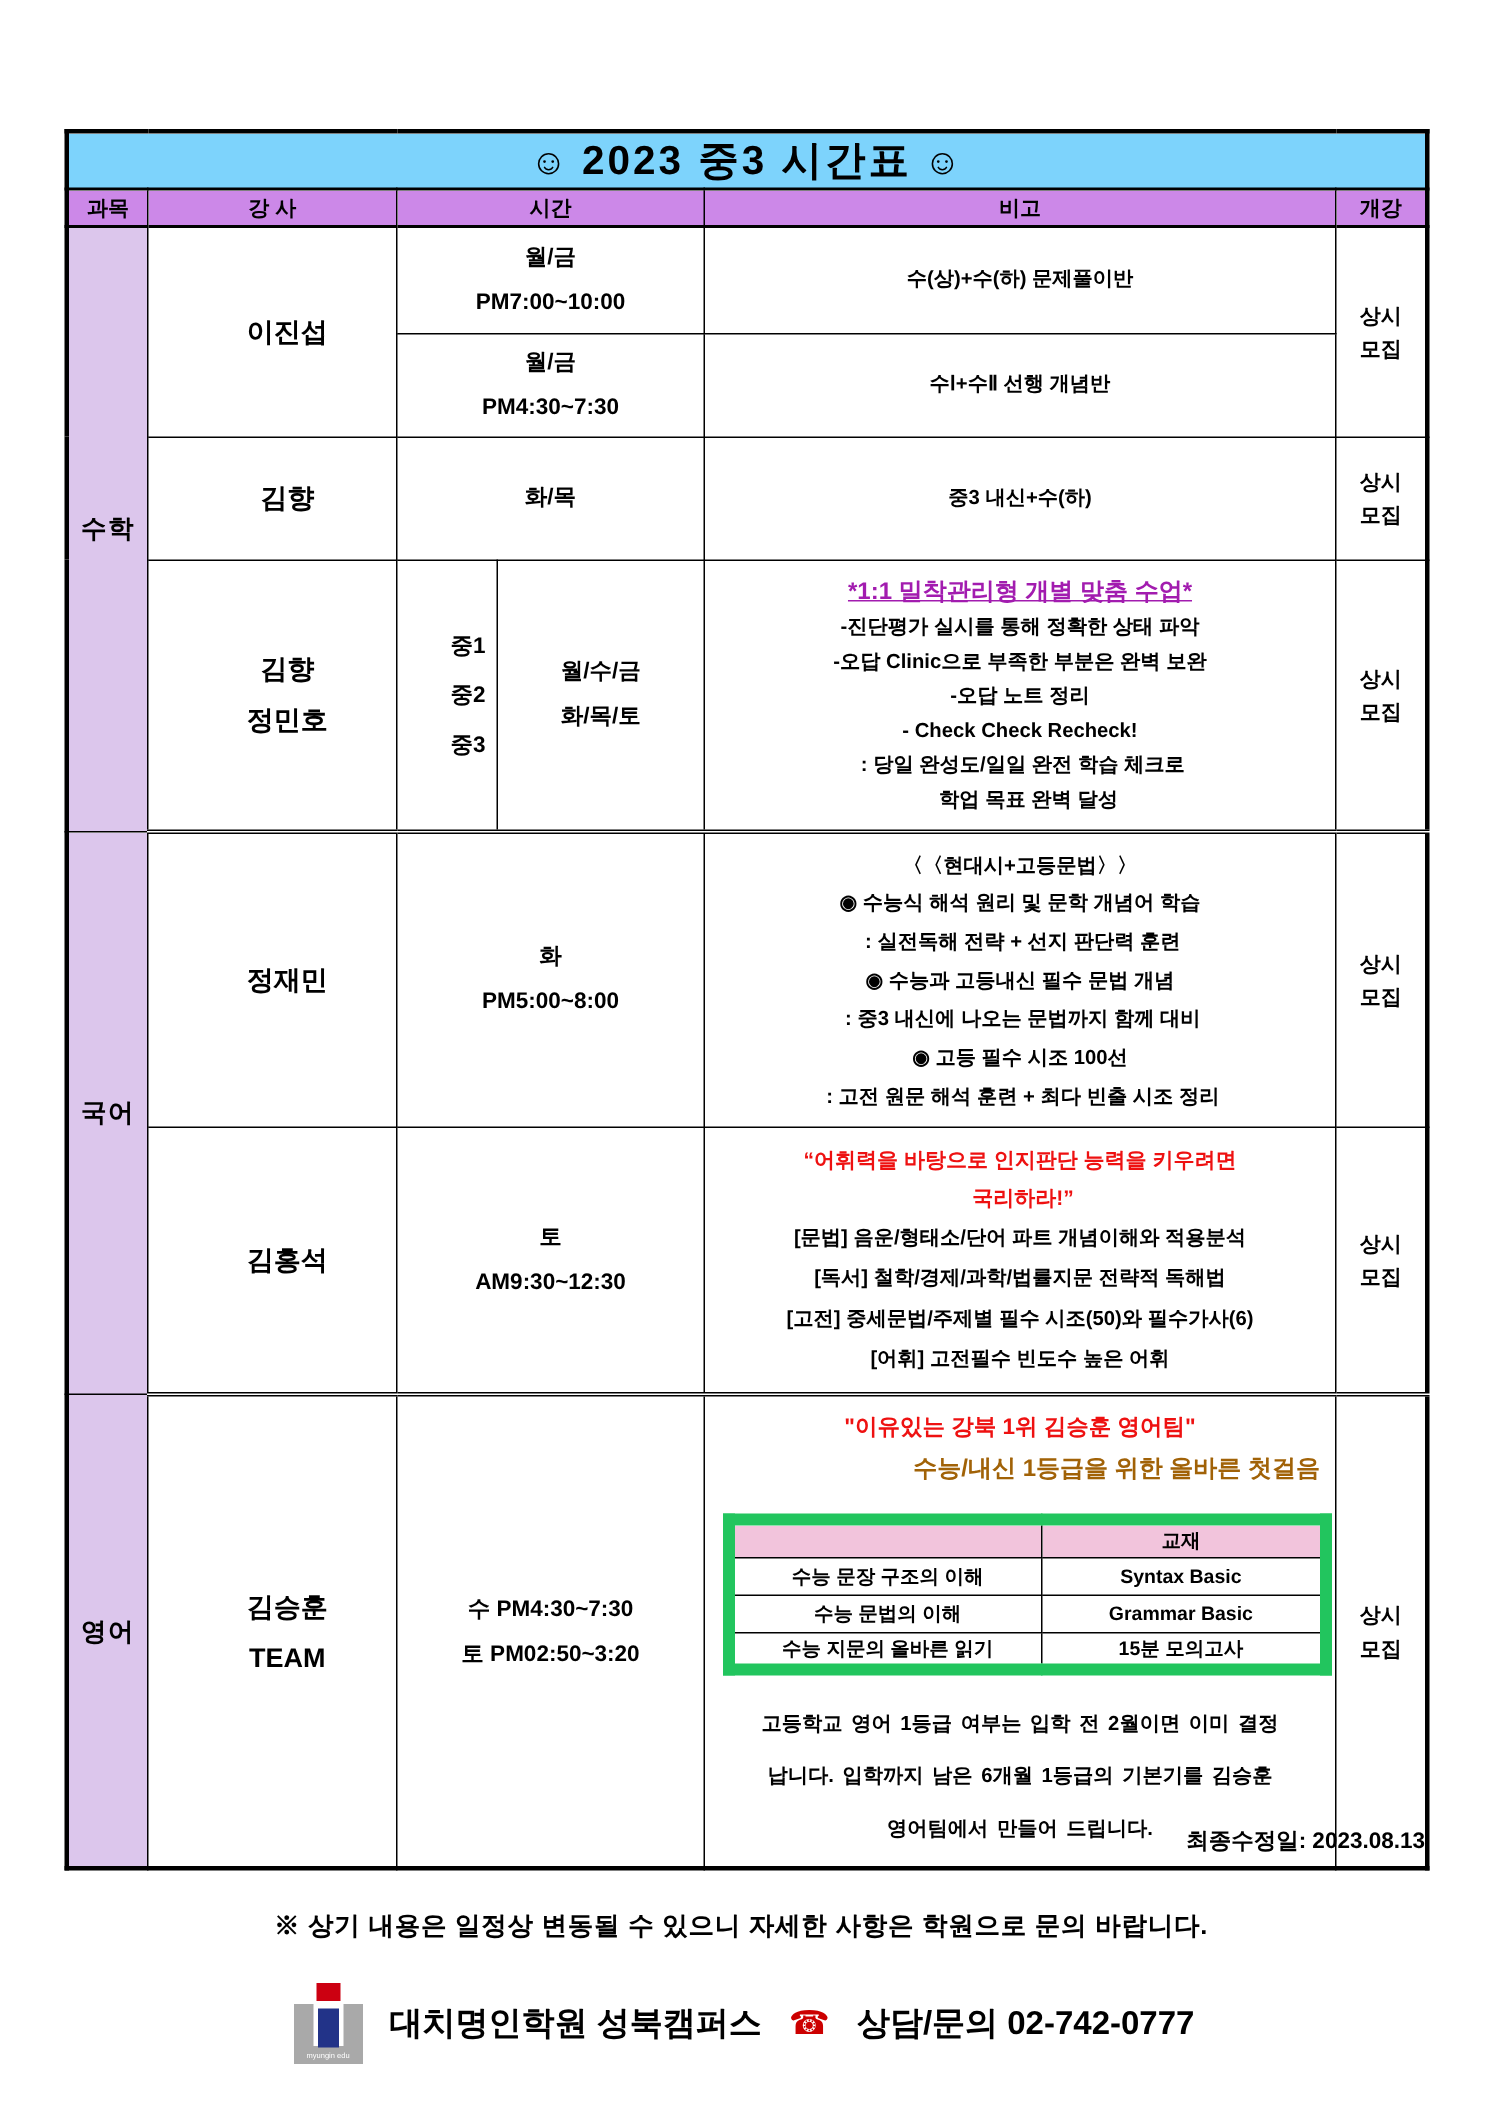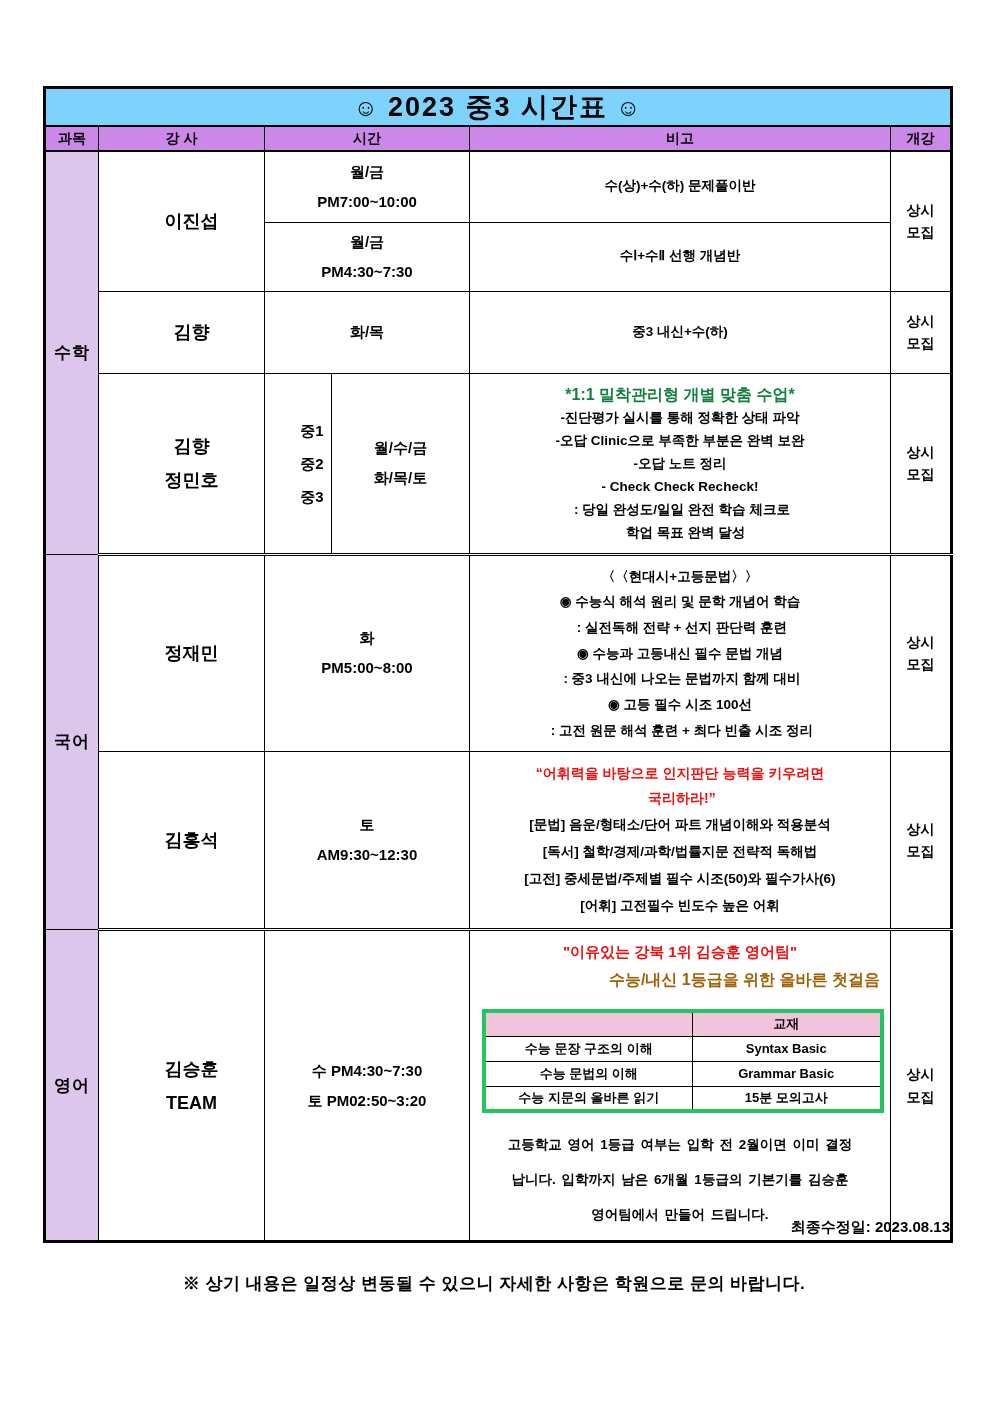--- a/index.html
+++ b/index.html
@@ -49,39 +49,39 @@
   td.time-cell { font-size: 15px; line-height: 2.0; }
   td.grades-cell { font-size: 15px; line-height: 2.2; padding-left: 28px; }
   td.note-cell {
     text-align: left;
     padding: 8px 10px;
     font-size: 13.5px;
   }
   td.recruit-cell { font-size: 14px; color: #2222cc; line-height: 1.6; }
   .note-line { white-space: pre-wrap; line-height: 1.7; }
   .line-lg { line-height: 1.9; }
-  .blue-head { color: #15803d; font-size: 16px; line-height: 1.6; }
+  .blue-head { color: #a21caf; font-size: 16px; line-height: 1.6; text-decoration: underline; }
   .red-line { color: #ee1111; font-size: 14px; line-height: 1.8; white-space: pre-wrap; }
   .hs-line { line-height: 2.0; white-space: pre-wrap; }
   tr.row-lee1 td { height: 71px; }
   tr.row-lee2 td { height: 69px; }
   tr.row-kim td { height: 82px; }
   tr.row-jung td { height: 176px; }
   tr.row-jaemin td { height: 196px; }
   tr.row-hong td { height: 178px; }
   tr.row-team td { height: 294px; }
   tr.sec-end td { border-bottom: 3px double #000; }
 
   
   table.inner {
     border-collapse: collapse;
     table-layout: fixed;
     width: 398px;
     margin: 14px 0 10px 2px;
-    border: 4px solid #22c55e;
+    border: 8px solid #22c55e;
   }
   table.inner td {
     border: 1px solid #000;
     height: 25px;
     font-size: 13px;
     text-align: center;
   }
   table.inner tr.inner-head td { background: #f2c4dc; }
   .eng-headline { color: #ee1111; font-size: 15px; line-height: 1.7; }
   .eng-subhead { color: #a16207; font-size: 16px; line-height: 1.9; text-align: right; }
@@ -301,14 +301,26 @@
         <div>모집</div>
       </td>
     </tr>
   </tbody>
     </table>
 
   <div class="updated">최종수정일: 2023.08.13</div>
 
   <div class="notice">※ 상기 내용은 일정상 변동될 수 있으니 자세한 사항은 학원으로 문의 바랍니다.</div>
 
+  <div class="academy-row">
+    <div class="logo">
+      <div class="logo-red"></div>
+      <div class="logo-gray"></div>
+      <div class="logo-notch"></div>
+      <div class="logo-blue"></div>
+      <div class="logo-text">myungin edu</div>
+    </div>
+    <span class="academy-name">대치명인학원 성북캠퍼스</span>
+    <span class="phone-glyph">☎</span>
+    <span class="academy-contact">상담/문의 02-742-0777</span>
+  </div>
 
 </div>
 
 </body></html>

